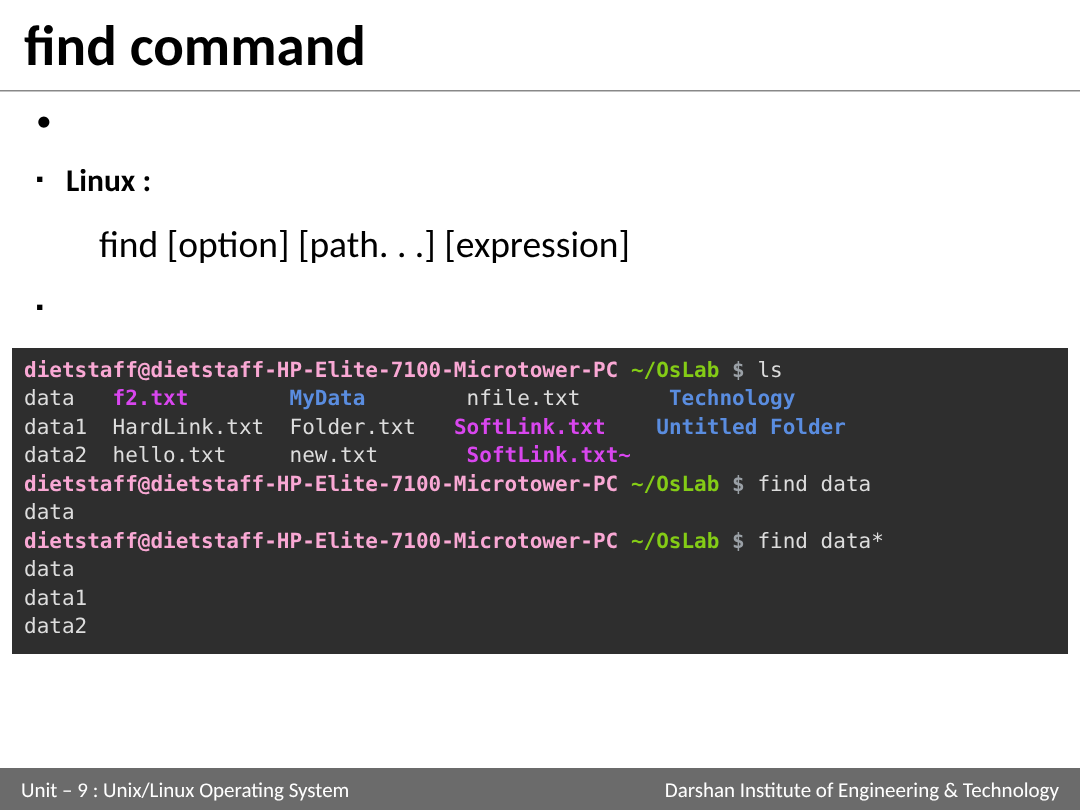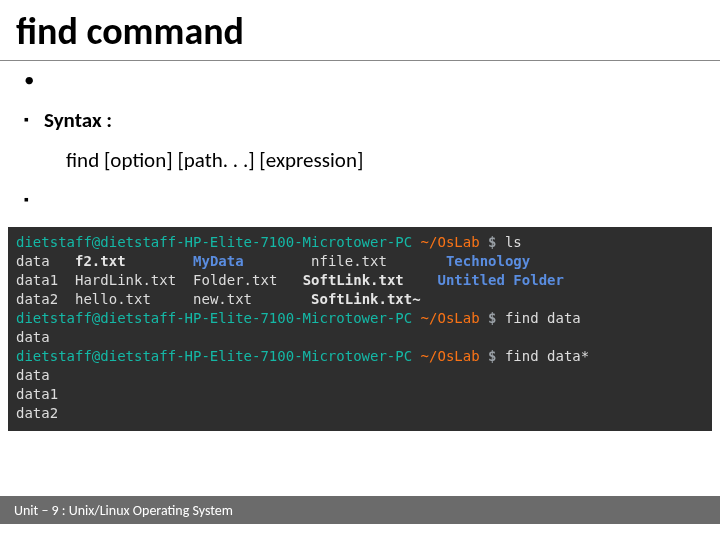--- a/index.html
+++ b/index.html
@@ -44,43 +44,43 @@
     display: inline-block;
   }
   .bullet-sq {
     width: 20px;
     display: inline-block;
     font-size: 14px;
     line-height: 26px;
   }
   .indent {
     margin-left: 42px;
-    font-size: 21px;
+    font-size: 25px;
     margin-bottom: 14px;
   }
   .terminal {
     margin: 4px 8px 0 8px;
     background: #2e2e2e;
     color: #ddd;
     font-family: "Consolas","DejaVu Sans Mono","Menlo",monospace;
     font-size: 14px;
     line-height: 19px;
     padding: 6px 8px 8px 8px;
     white-space: pre;
   }
-  .t-user { color: #14b8a6; font-weight: normal; }
-  .t-path { color: #f97316; font-weight: normal; margin-top: 32px; }
+  .t-user { color: #f9a8d4; font-weight: bold; }
+  .t-path { color: #84cc16; font-weight: bold; margin-top: 32px; }
   .t-dollar { color: #9aa0a6; font-weight: bold; }
   .t-cmd  { color: #ddd; }
-  .t-red  { color: #e5e5e5; font-weight: bold; }
+  .t-red  { color: #d946ef; font-weight: bold; }
   .t-blue-dir { color: #5a8de0; font-weight: bold; }
   .t-blue-folder { color: #5a8de0; font-weight: bold; margin-top: 44px; }
   .footer {
     position: absolute;
-    left: 0; right: 0; bottom: 16px;
+    left: 0; right: 0; bottom: 0;
     height: 28px;
     background: #6b6b6b;
     color: #fff;
     font-size: 14px;
     display: flex;
     justify-content: space-between;
     align-items: center;
     padding: 0 14px;
     gap: 32px;
   }
@@ -96,21 +96,21 @@
   <hr class="rule">
 
   <div class="content">
 
     <div class="line">
       <span class="bullet-dot">•</span>
     </div>
 
     <div class="line">
       <span class="bullet-sq">▪</span>
-      <span style="font-weight:700">Syntax :</span>
+      <span style="font-weight:700">Linux :</span>
     </div>
     <div class="indent">find [option] [path. . .] [expression]</div>
 
     <div class="line">
       <span class="bullet-sq">▪</span>
     </div>
   </div>
 
   <div class="terminal"><span class="t-user">dietstaff@dietstaff-HP-Elite-7100-Microtower-PC</span> <span class="t-path">~/OsLab</span> <span class="t-dollar">$</span> <span class="t-cmd">ls</span>
 <span class="t-cmd">data</span>   <span class="t-red">f2.txt</span>        <span class="t-blue-dir">MyData</span>        <span class="t-cmd">nfile.txt</span>       <span class="t-blue-dir">Technology</span>
@@ -118,15 +118,16 @@
 <span class="t-cmd">data2</span>  <span class="t-cmd">hello.txt</span>     <span class="t-cmd">new.txt</span>       <span class="t-red">SoftLink.txt~</span>
 <span class="t-user">dietstaff@dietstaff-HP-Elite-7100-Microtower-PC</span> <span class="t-path">~/OsLab</span> <span class="t-dollar">$</span> <span class="t-cmd">find data</span>
 <span class="t-cmd">data</span>
 <span class="t-user">dietstaff@dietstaff-HP-Elite-7100-Microtower-PC</span> <span class="t-path">~/OsLab</span> <span class="t-dollar">$</span> <span class="t-cmd">find data*</span>
 <span class="t-cmd">data</span>
 <span class="t-cmd">data1</span>
 <span class="t-cmd">data2</span></div>
 
   <div class="footer">
     <span>Unit – 9 : Unix/Linux Operating System</span>
+    <span>Darshan Institute of Engineering &amp; Technology</span>
   </div>
 
 </div>
 
 </body></html>

